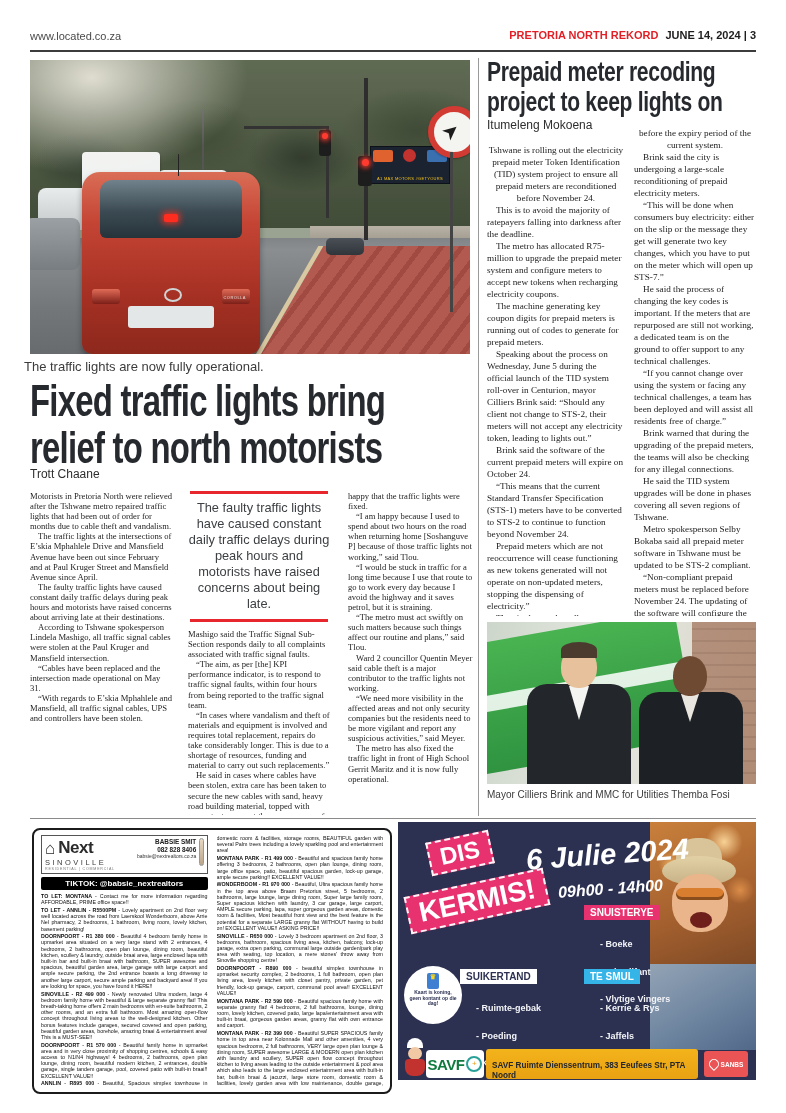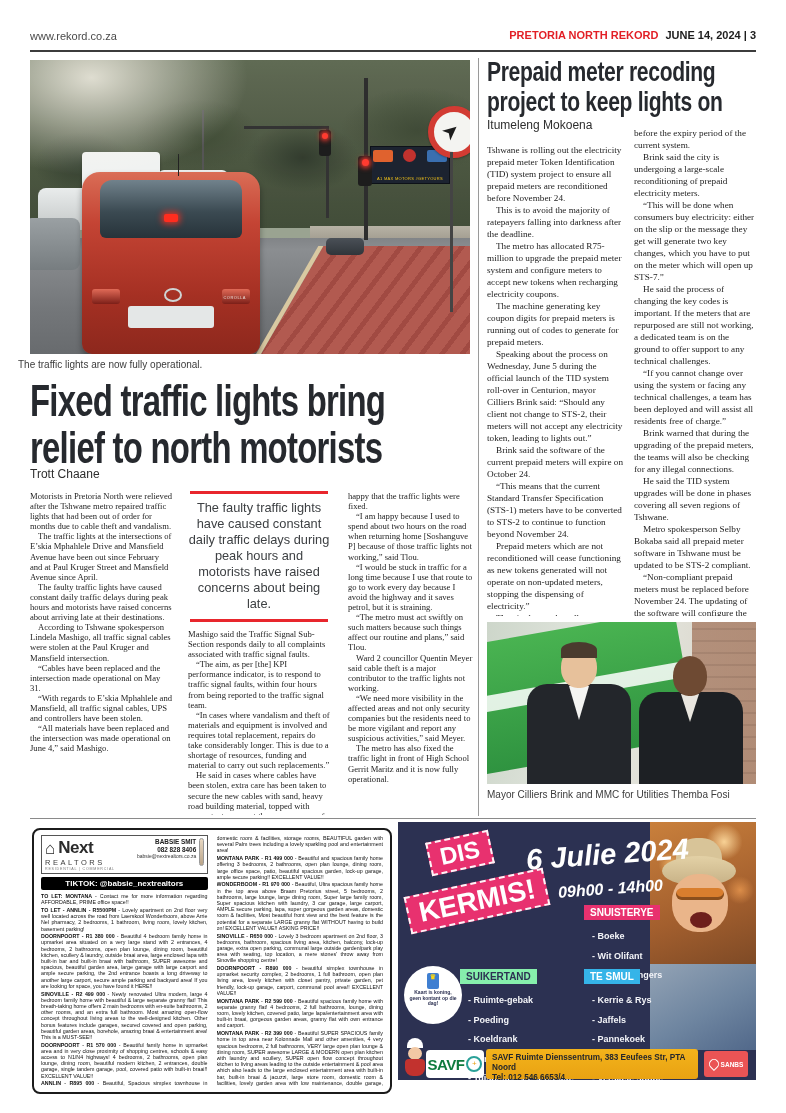--- a/index.html
+++ b/index.html
@@ -62,41 +62,41 @@
   .pt-lamp{left:172px;top:50px;width:2px;height:62px;background:#555;}
   .pt-sign{left:398px;top:46px;width:40px;height:40px;border-radius:50%;background:#f4f4f1;border:6px solid #d23b33;box-shadow:0 1px 2px rgba(0,0,0,.3);}
   .pt-sign .arrow{position:absolute;left:8px;top:9px;font-size:20px;line-height:20px;color:#1c1c1c;transform:rotate(-40deg);}
   .pt-sign-pole{left:420px;top:92px;width:3px;height:160px;background:#444;}
   .pt-billboard{left:340px;top:86px;width:78px;height:36px;background:#1c2330;border:1px solid #0d1118;overflow:hidden;}
   .pt-billboard .b1{position:absolute;left:2px;top:3px;width:20px;height:12px;background:#e0622e;border-radius:2px;}
   .pt-billboard .b2{position:absolute;right:2px;top:3px;width:20px;height:12px;background:#3a6fb0;border-radius:2px;}
   .pt-billboard .b3{position:absolute;left:32px;top:2px;width:13px;height:13px;background:#c2322e;border-radius:50%;}
   .pt-billboard .btxt{position:absolute;left:0;right:0;bottom:2px;font-size:4px;color:#f5c518;text-align:center;letter-spacing:.3px;}
   
-  .caption-main{left:18px;top:359px;width:440px;font-size:10px;color:#3c3c3c;}
+  .caption-main{left:24px;top:359px;width:440px;font-size:13px;color:#3c3c3c;}
   .headline-main{left:30px;top:377px;width:620px;font-weight:bold;color:#26292e;
     font-size:45px;line-height:47px;letter-spacing:-1px;transform:scaleX(.73);transform-origin:left top;white-space:nowrap;}
   .byline{font-size:12px;color:#2e2e2e;}
   .byline-main{left:30px;top:467px;}
   .bodycol{font-family:"Liberation Serif",serif;font-size:8.6px;line-height:10.1px;color:#1d1d1d;overflow:hidden;text-align:left;}
   .bodycol p{margin:0;text-indent:8px;}
   .bodycol p:first-child{text-indent:0;}
   .col1{left:30px;top:491px;width:142px;height:322px;}
   .col2{left:188px;top:491px;width:142px;height:324px;}
   .col3{left:348px;top:491px;width:126px;height:326px;}
   .pullquote{margin-bottom:7px;}
   .pq-rule{height:3px;background:#e8262d;margin:0 2px;}
   .pq-text{font-family:"Liberation Sans",sans-serif;font-size:12.8px;line-height:16px;color:#3d4043;text-align:center;padding:6px 0 7px 0;}
   
   .headline-sec{left:487px;top:57px;width:360px;font-weight:bold;color:#26292e;
     font-size:27px;line-height:30px;letter-spacing:-.4px;transform:scaleX(.78);transform-origin:left top;white-space:nowrap;}
   .byline-sec{left:487px;top:118px;}
   .scol{font-family:"Liberation Serif",serif;font-size:9.2px;line-height:12px;color:#1d1d1d;overflow:hidden;}
   .scol p{margin:0;text-indent:9px;}
-  .scol p:first-child{text-indent:0;}
+  .scol p:first-child{text-indent:0;text-align:center;}
   .scol1{left:487px;top:144px;width:138px;height:472px;}
   .scol2{left:634px;top:127px;width:122px;height:489px;}
   
   .photo-mayor{left:487px;top:622px;width:269px;height:162px;overflow:hidden;background:#dfe3da;}
   .pm-bg{left:0;top:0;width:269px;height:162px;background:linear-gradient(100deg,#cdd6ca 0%,#e6e9e2 45%,#d6cfc3 100%);}
   .pm-brick{right:0;top:0;width:64px;height:162px;background:repeating-linear-gradient(0deg,#a06f55 0 10px,#8e5f47 10px 12px);opacity:.7;}
   .pm-banner{left:-30px;top:6px;width:230px;height:130px;transform:rotate(-10deg);
     background:linear-gradient(180deg,#49b351 0%,#2f9340 100%);border-radius:14px;}
   .pm-banner-stripe{left:-20px;top:58px;width:220px;height:16px;transform:rotate(-10deg);background:rgba(255,255,255,.85);border-radius:8px;}
   .pm-man1-head{left:74px;top:24px;width:36px;height:42px;border-radius:50% 50% 46% 46%;background:#e7c19b;}
@@ -142,46 +142,46 @@
   .k-photo-bottom{right:0;top:142px;width:106px;height:86px;
     background:linear-gradient(150deg,#93a3b5 0%,#6e85a0 55%,#51688a 100%);}
   .ribbon{color:#fff;font-weight:bold;background:#e8316f;border:2px dashed rgba(255,255,255,.95);padding:1px 10px;white-space:nowrap;}
   .k-ribbon1{left:30px;top:14px;font-size:24px;transform:rotate(-12deg);}
   .k-ribbon2{left:8px;top:60px;font-size:28px;transform:rotate(-12deg);}
   .k-date{left:128px;top:16px;font-size:29px;font-weight:bold;font-style:italic;color:#fff;transform:rotate(-4deg);white-space:nowrap;}
   .k-time{left:160px;top:58px;font-size:16px;font-weight:bold;font-style:italic;color:#fff;transform:rotate(-4deg);}
   .k-sec{color:#fff;}
   .k-label{display:inline-block;font-size:10px;font-weight:bold;padding:2px 6px;margin-bottom:3px;}
   .k-label-pink{background:#e8316f;color:#fff;}
-  .k-label-yellow{background:#86efac;color:#2c3152;}
+  .k-label-yellow{background:#ffffff;color:#2c3152;}
   .k-label-blue{background:#35b4e8;color:#fff;}
-  .k-items p{margin:8px;font-size:9px;line-height:11.5px;font-weight:bold;color:#f3f4f8;}
+  .k-items p{margin:16px;font-size:9px;line-height:11.5px;font-weight:bold;color:#f3f4f8;}
   .k-sec-snuisterye{left:186px;top:80px;}
   .k-sec-suikertand{left:62px;top:144px;}
   .k-sec-tesmul{left:186px;top:144px;}
   .k-badge{left:6px;top:144px;width:58px;height:58px;border-radius:50%;background:#fff;color:#2c3152;
     font-size:5px;line-height:5.6px;font-weight:bold;text-align:center;padding:6px 4px;box-sizing:border-box;}
   .k-badge .card{display:block;margin:1px auto;width:12px;height:16px;background:#3f7fd1;border-radius:2px;color:#f9d616;font-size:7px;line-height:7px;}
   .k-chef{left:2px;top:216px;width:30px;height:40px;}
   .k-chef .hat{position:absolute;left:7px;top:0;width:16px;height:10px;border-radius:8px 8px 0 0;background:#fff;}
   .k-chef .face{position:absolute;left:8px;top:9px;width:14px;height:13px;border-radius:50%;background:#f2c9a5;}
   .k-chef .dress{position:absolute;left:5px;top:21px;width:20px;height:17px;border-radius:4px 4px 8px 8px;background:#c2322e;}
   .k-savf{left:28px;top:228px;width:58px;height:28px;background:#fff;border-radius:4px;display:flex;align-items:center;justify-content:center;gap:2px;}
   .k-savf .txt{font-size:15px;font-weight:bold;color:#0f7a3d;letter-spacing:-.5px;}
   .k-savf .ring{width:12px;height:12px;border:2px solid #2aa198;border-radius:50%;color:#e8a013;font-size:8px;line-height:12px;text-align:center;}
   .k-footbar{left:88px;top:227px;width:212px;height:30px;background:linear-gradient(180deg,#f3b31b,#e9a212);border-radius:3px;
-    color:#23262b;font-weight:bold;font-size:8.2px;line-height:10px;padding:4px 6px;box-sizing:border-box;}
+    color:#23262b;font-weight:bold;font-size:8.2px;line-height:10px;padding:12px 6px;box-sizing:border-box;}
   .k-sanbs{left:306px;top:229px;width:44px;height:26px;background:#ea5455;border-radius:3px;color:#fff;font-size:6.5px;font-weight:bold;
     display:flex;align-items:center;justify-content:center;gap:2px;}
   .k-sanbs .drop{width:8px;height:8px;border:1px solid #fff;border-radius:50% 50% 50% 0;transform:rotate(-45deg);}
 </style>
 </head>
 <body>
 
-<div class="abs hdr-url">www.rekord.co.za</div>
+<div class="abs hdr-url">www.located.co.za</div>
 <div class="abs hdr-right">
   <span class="mast">PRETORIA NORTH REKORD</span>
   <span class="dateline">JUNE 14, 2024  |  3</span>
 </div>
 <div class="abs rule-top"></div>
 <div class="abs rule-v"></div>
 <div class="abs rule-mid rule-h"></div>
 
 <div class="abs photo-traffic">
   <div class="abs pt-sky"></div>
@@ -235,21 +235,20 @@
 </div>
 <div class="abs byline byline-main">Trott Chaane</div>
 
 <div class="abs bodycol col1">
     <p>Motorists in Pretoria North were relieved after the Tshwane metro repaired traffic lights that had been out of order for months due to cable theft and vandalism.</p>
     <p>The traffic lights at the intersections of E’skia Mphahlele Drive and Mansfield Avenue have been out since February and at Paul Kruger Street and Mansfield Avenue since April.</p>
     <p>The faulty traffic lights have caused constant daily traffic delays during peak hours and motorists have raised concerns about arriving late at their destinations.</p>
     <p>According to Tshwane spokesperson Lindela Mashigo, all traffic signal cables were stolen at the Paul Kruger and Mansfield intersection.</p>
     <p>“Cables have been replaced and the intersection made operational on May 31.</p>
     <p>“With regards to E’skia Mphahlele and Mansfield, all traffic signal cables, UPS and controllers have been stolen.</p>
-    <p>“All materials have been replaced and the intersection was made operational on June 4,” said Mashigo.</p>
   </div>
 
 <div class="abs bodycol col2">
   <div class="pullquote">
     <div class="pq-rule"></div>
     <div class="pq-text">The faulty traffic lights have caused constant daily traffic delays during peak hours and motorists have raised concerns about being late.</div>
     <div class="pq-rule"></div>
   </div>
   <div class="bodycol" style="position:static;height:auto;">
       <p>Mashigo said the Traffic Signal Sub-Section responds daily to all complaints associated with traffic signal faults.</p>
@@ -275,21 +274,21 @@
 </div>
 <div class="abs byline byline-sec">Itumeleng Mokoena</div>
 <div class="abs scol scol1">
     <p>Tshwane is rolling out the electricity prepaid meter Token Identification (TID) system project to ensure all prepaid meters are reconditioned before November 24.</p>
     <p>This is to avoid the majority of ratepayers falling into darkness after the deadline.</p>
     <p>The metro has allocated R75-million to upgrade the prepaid meter system and configure meters to accept new tokens when recharging electricity coupons.</p>
     <p>The machine generating key coupon digits for prepaid meters is running out of codes to generate for prepaid meters.</p>
     <p>Speaking about the process on Wednesday, June 5 during the official launch of the TID system roll-over in Centurion, mayor Cilliers Brink said: “Should any client not change to STS-2, their meters will not accept any electricity token, leading to lights out.”</p>
     <p>Brink said the software of the current prepaid meters will expire on October 24.</p>
     <p>“This means that the current Standard Transfer Specification (STS-1) meters have to be converted to STS-2 to continue to function beyond November 24.</p>
-    <p>Prepaid meters which are not reconditioned will cease functioning as new tokens generated will not operate on non-updated meters, stopping the dispensing of electricity.”</p>
+    <p>Prepaid meters which are not reoccurrence will cease functioning as new tokens generated will not operate on non-updated meters, stopping the dispensing of electricity.”</p>
     <p>The city began the rollover process last month in Region 2 and will continue to fast-track the transition to a new system</p>
   </div>
 <div class="abs scol scol2">
     <p>before the expiry period of the current system.</p>
     <p>Brink said the city is undergoing a large-scale reconditioning of prepaid electricity meters.</p>
     <p>“This will be done when consumers buy electricity: either on the slip or the message they get will generate two key changes, which you have to put on the meter which will open up STS-7.”</p>
     <p>He said the process of changing the key codes is important. If the meters that are repurposed are still not working, a dedicated team is on the ground to offer support to any technical challenges.</p>
     <p>“If you cannot change over using the system or facing any technical challenges, a team has been deployed and will assist all residents free of charge.”</p>
     <p>Brink warned that during the upgrading of the prepaid meters, the teams will also be checking for any illegal connections.</p>
     <p>He said the TID system upgrades will be done in phases covering all seven regions of Tshwane.</p>
@@ -313,21 +312,21 @@
 <div class="abs caption-sec">Mayor Cilliers Brink and MMC for Utilities Themba Fosi</div>
 
 <div class="abs ad-realtor">
   <div class="rcol">
     <div class="r-head">
       <div class="r-logo">
         <div class="r-logo-top">
           <span class="r-house">⌂</span>
           <span class="r-next">Next</span>
         </div>
-        <div class="r-realtors">REALTORS</div>
+        <div class="r-realtors">SINOVILLE</div>
         <div class="r-tag">RESIDENTIAL  |  COMMERCIAL</div>
       </div>
       <div class="r-agent">
         <div class="r-agent-txt">
           <div class="nm">BABSIE SMIT</div>
           <div class="ph">082 828 8406</div>
           <div class="em">babsie@nextrealtors.co.za</div>
         </div>
         <div class="r-avatar"></div>
       </div>

